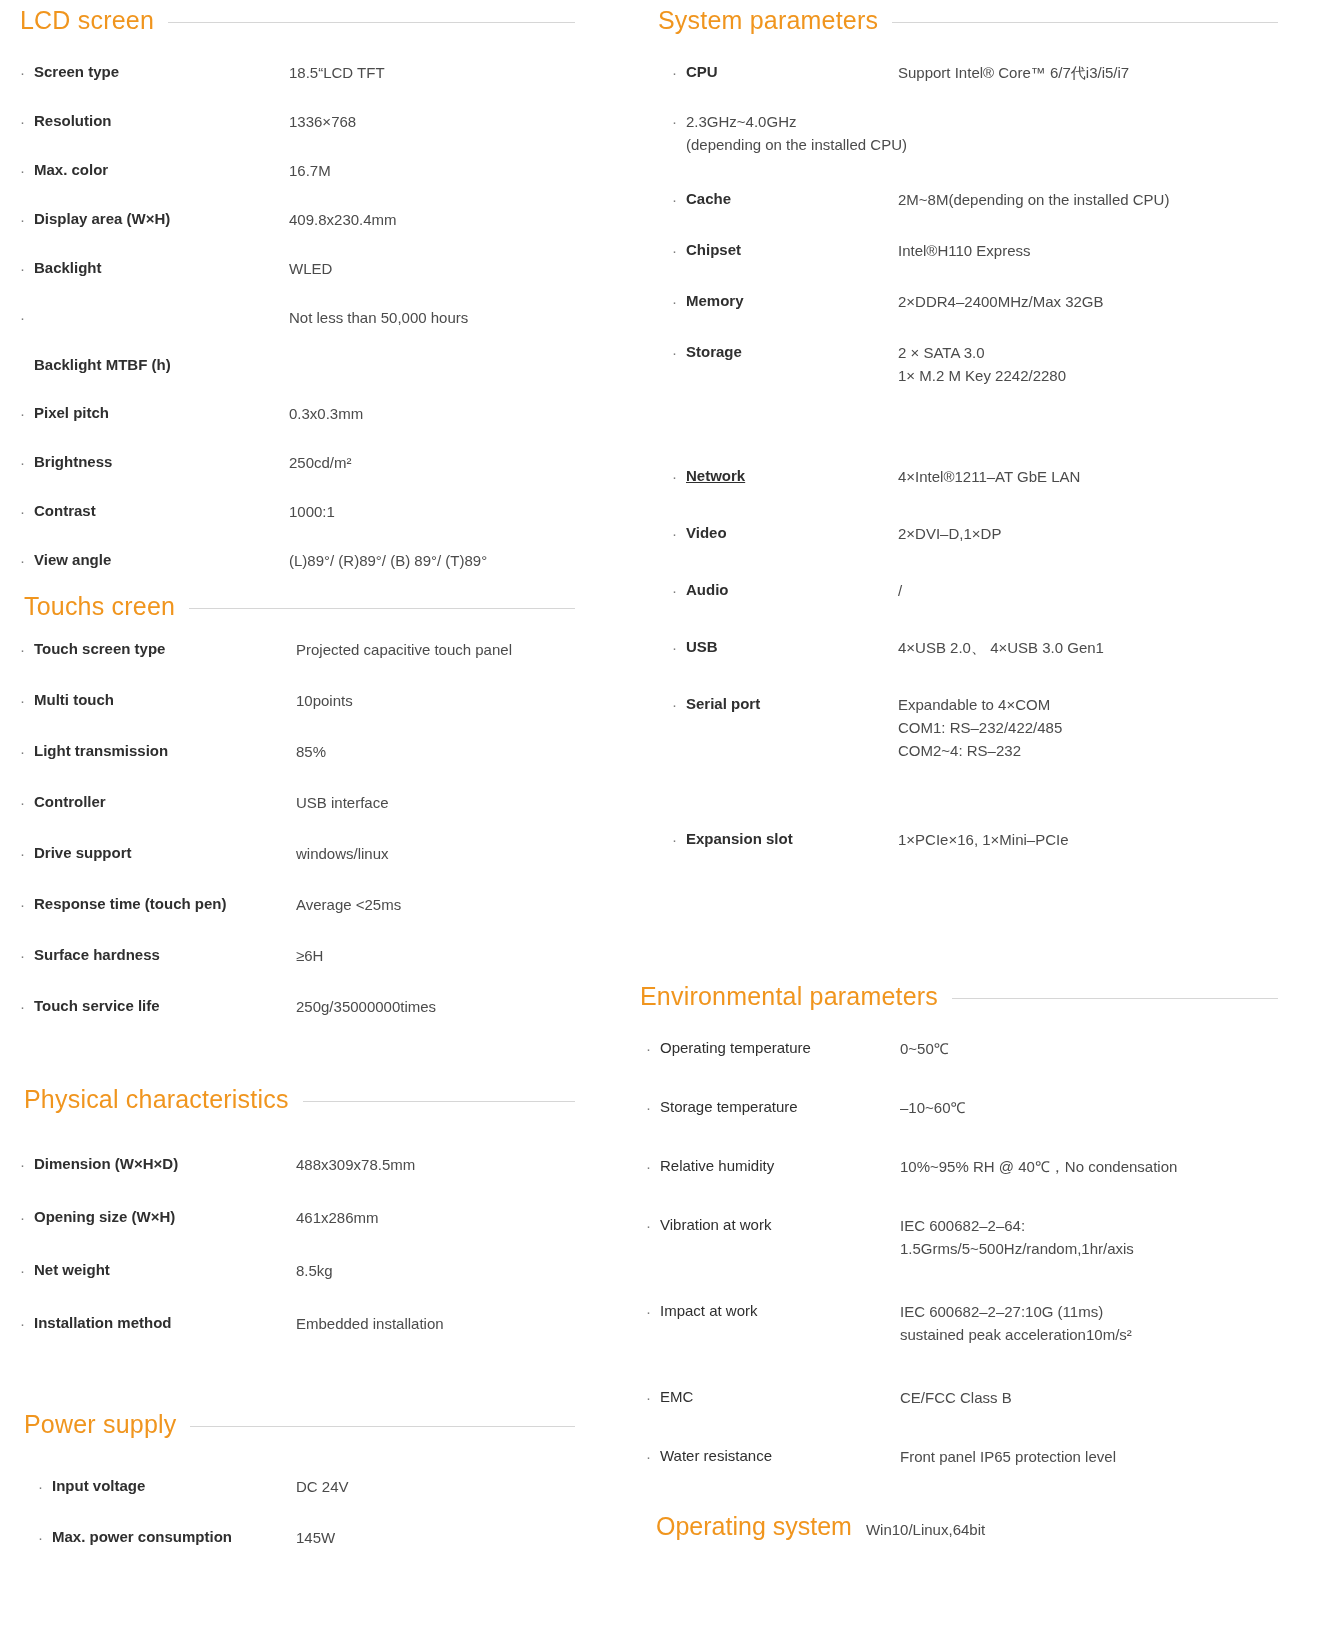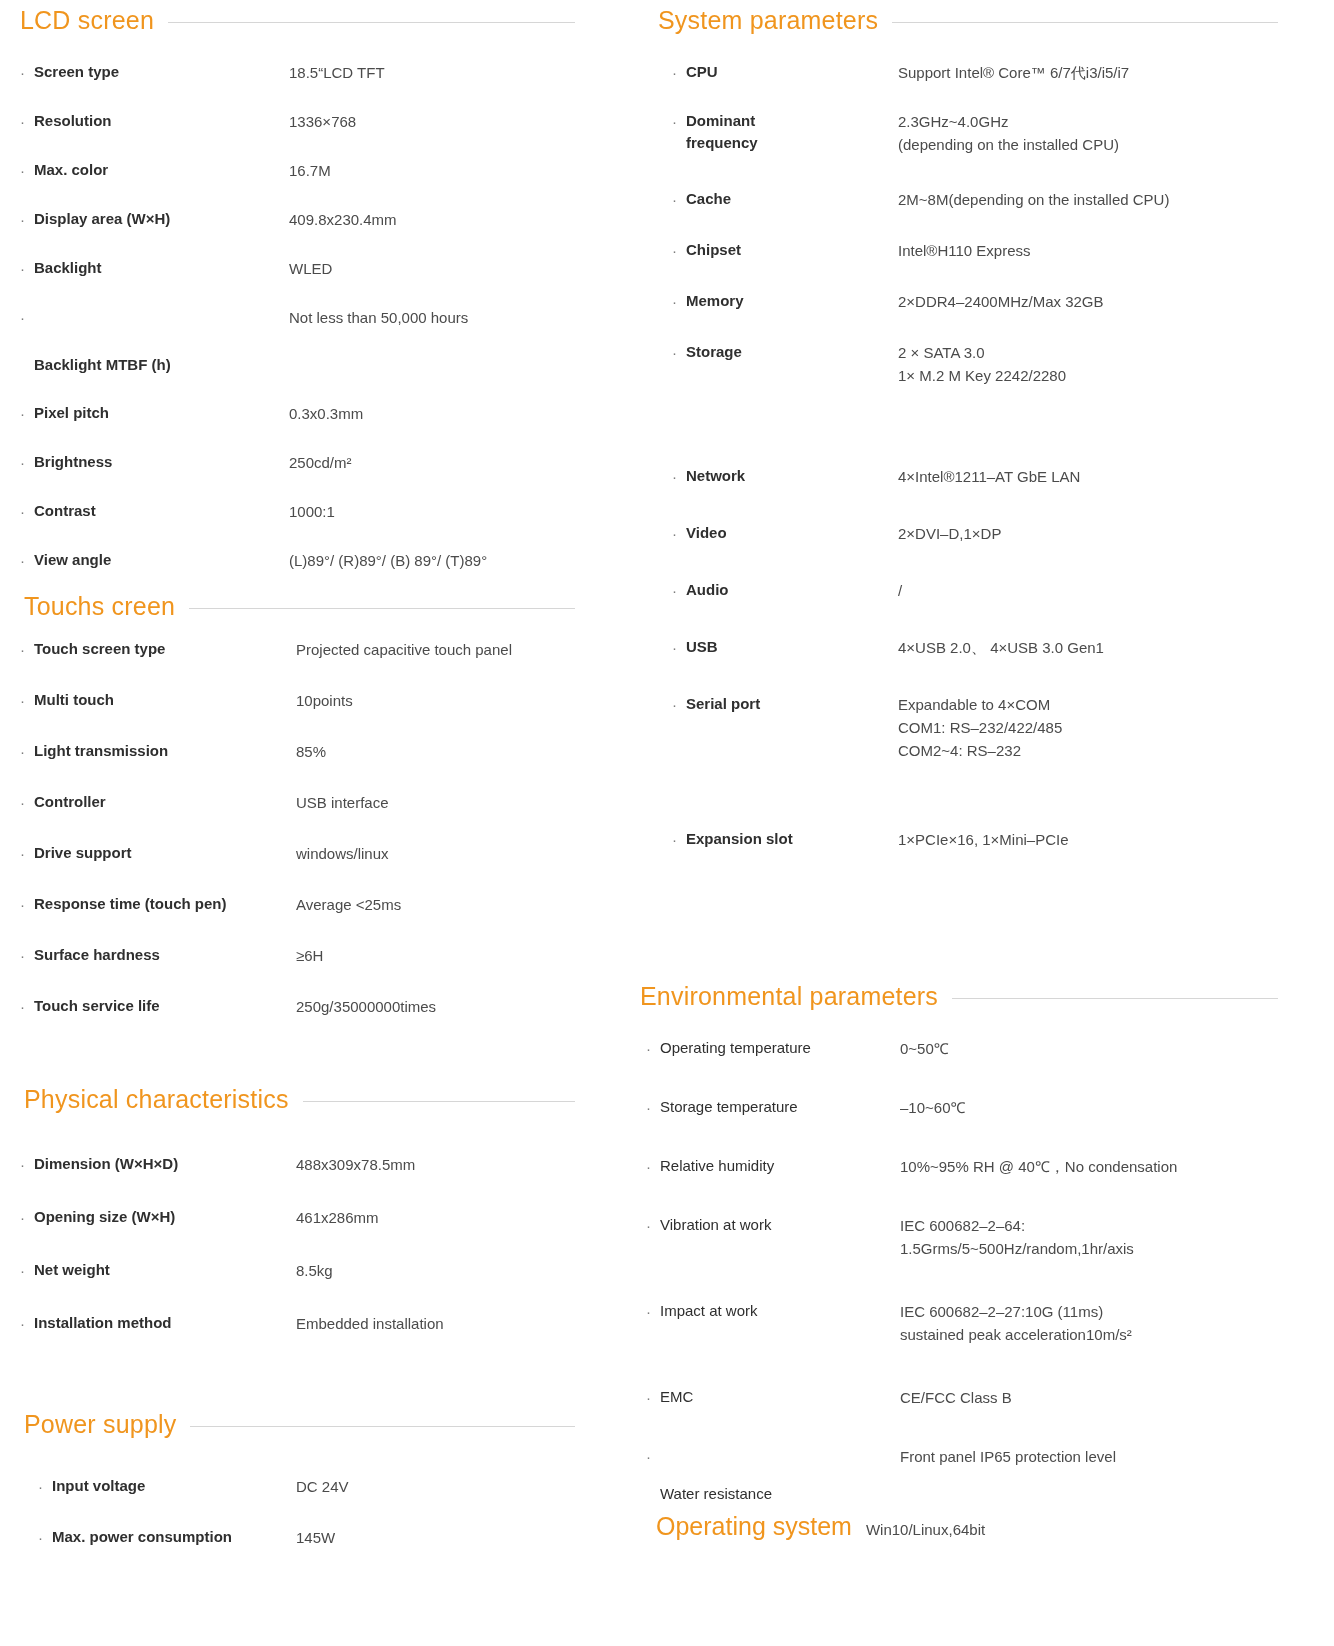--- a/index.html
+++ b/index.html
@@ -264,22 +264,20 @@
         <div class="rule"></div>
       </div>
       <div class="spec-list">
         <div class="spec-row" style="margin-top:26px;">
           <div class="bullet" style="margin-left:14px;">·</div>
           <div class="label" style="width:212px;">CPU</div>
           <div class="value">Support Intel®  Core™ 6/7代i3/i5/i7</div>
         </div>
         <div class="spec-row" style="margin-top:26px;">
           <div class="bullet" style="margin-left:14px;">·</div>
-          <div class="label" style="width:212px;">Dominant
-frequency</div>
           <div class="value">2.3GHz~4.0GHz
 (depending on the installed CPU)</div>
         </div>
         <div class="spec-row" style="margin-top:32px;">
           <div class="bullet" style="margin-left:14px;">·</div>
           <div class="label" style="width:212px;">Cache</div>
           <div class="value">2M~8M(depending on the installed CPU)</div>
         </div>
         <div class="spec-row" style="margin-top:28px;">
           <div class="bullet" style="margin-left:14px;">·</div>
@@ -297,21 +295,21 @@
           <div class="value">2 × SATA 3.0
 1× M.2 M Key 2242/2280</div>
         </div>
       </div>
     </div>
 
     <div style="position:absolute; left:18px; top:437px; width:620px;">
       <div class="spec-list">
         <div class="spec-row" style="margin-top:28px;">
           <div class="bullet" style="margin-left:14px;">·</div>
-          <div class="label" style="width:212px;">Network</div>
+          <div class="label" style="width:212px;text-decoration:underline;">Network</div>
           <div class="value">4×Intel®1211–AT GbE LAN</div>
         </div>
         <div class="spec-row" style="margin-top:34px;">
           <div class="bullet" style="margin-left:14px;">·</div>
           <div class="label" style="width:212px;">Video</div>
           <div class="value">2×DVI–D,1×DP</div>
         </div>
         <div class="spec-row" style="margin-top:34px;">
           <div class="bullet" style="margin-left:14px;">·</div>
           <div class="label" style="width:212px;">Audio</div>
@@ -370,21 +368,21 @@
           <div class="value" style="white-space:pre-line;">IEC 600682–2–27:10G (11ms)
 sustained peak acceleration10m/s²</div>
         </div>
         <div class="spec-row" style="margin-top:40px;">
           <div class="bullet">·</div>
           <div class="label label-thin" style="width:240px;">EMC</div>
           <div class="value">CE/FCC Class B</div>
         </div>
         <div class="spec-row" style="margin-top:36px;">
           <div class="bullet">·</div>
-          <div class="label label-thin" style="width:240px;margin-top:38px;">Water resistance</div>
+          <div class="label label-thin" style="width:240px;">Water resistance</div>
           <div class="value">Front panel IP65 protection level</div>
         </div>
       </div>
     </div>
 
     <div style="position:absolute; left:16px; top:1512px; width:638px; display:flex; align-items:baseline; gap:14px;">
       <div class="title" style="color:#f0951e; font-size:25px;">Operating system</div>
       <div class="value">Win10/Linux,64bit</div>
     </div>
 

